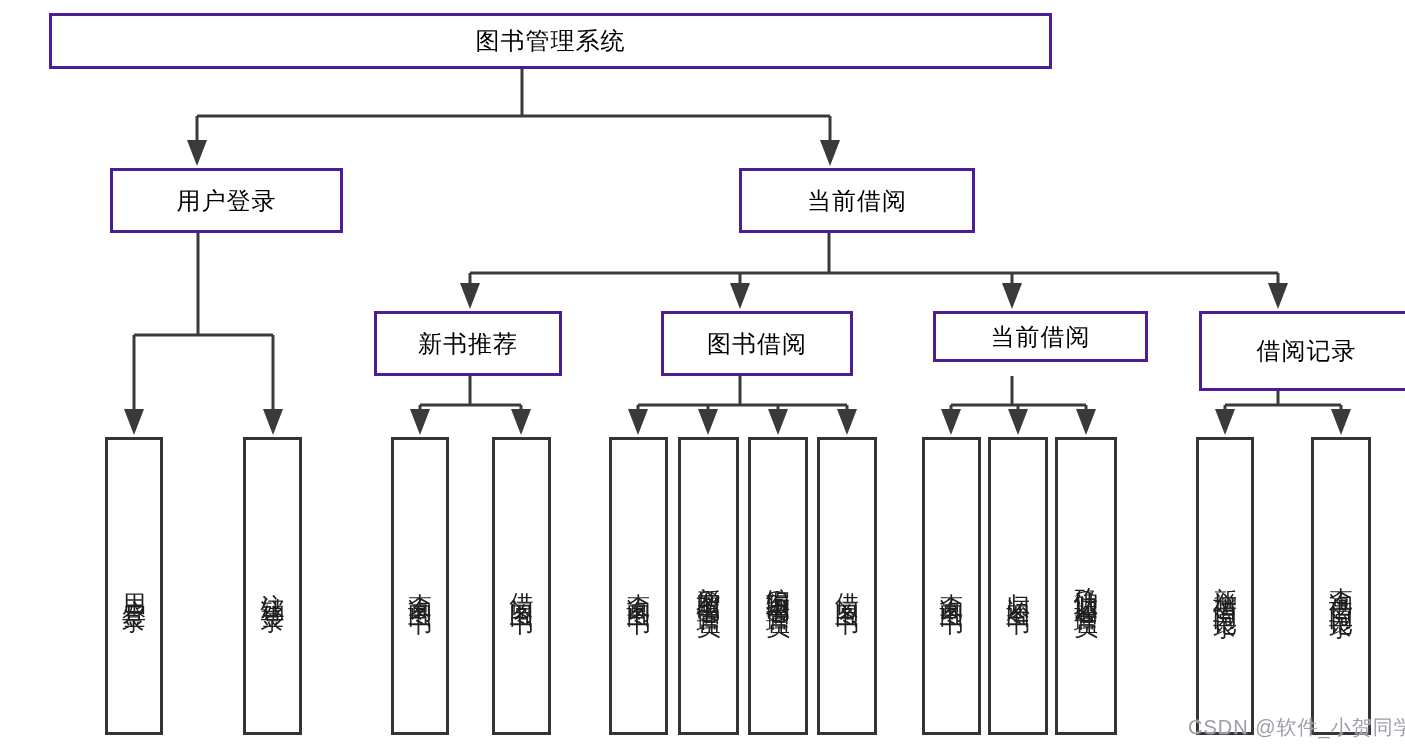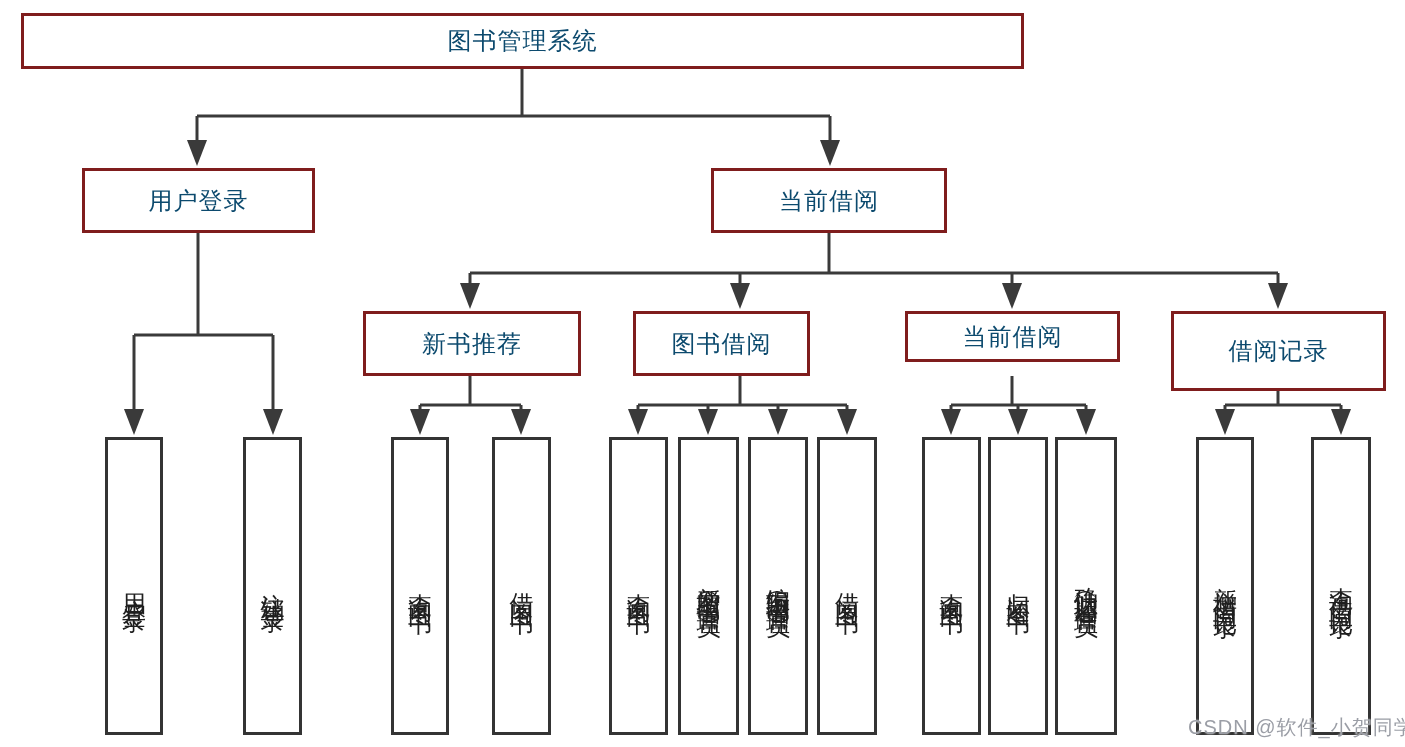--- a/index.html
+++ b/index.html
@@ -26,29 +26,30 @@
   #connectors line {
     stroke: #3a3a3a;
     stroke-width: 3;
   }
   #connectors polygon {
     fill: #3a3a3a;
   }
   .box {
     position: absolute;
     box-sizing: border-box;
-    border: 3px solid #7f1d1d;
+    border: 3px solid #4c1d95;
     background: #ffffff;
     display: flex;
     align-items: center;
     justify-content: center;
-    color: #0c4a6e;
+    color: #000000;
     font-size: 24px;
     letter-spacing: 1px;
     white-space: nowrap;
+    margin-left: 28px;
   }
   .vbox {
     position: absolute;
     box-sizing: border-box;
     border: 3px solid #343434;
     background: #ffffff;
     display: flex;
     align-items: center;
     justify-content: center;
     color: #1f1f1f;
@@ -141,24 +142,24 @@
     <span>图书管理系统</span>
   </div>
 
   <div class="box" style="left:82px; top:168px; width:233px; height:65px;">
     <span>用户登录</span>
   </div>
   <div class="box" style="left:711px; top:168px; width:236px; height:65px;">
     <span>当前借阅</span>
   </div>
 
-  <div class="box" style="left:363px; top:311px; width:218px; height:65px;">
+  <div class="box" style="left:346px; top:311px; width:188px; height:65px;">
     <span>新书推荐</span>
   </div>
-  <div class="box" style="left:633px; top:311px; width:177px; height:65px;">
+  <div class="box" style="left:633px; top:311px; width:192px; height:65px;">
     <span>图书借阅</span>
   </div>
   <div class="box" style="left:905px; top:311px; width:215px; height:51px;">
     <span>当前借阅</span>
   </div>
   <div class="box" style="left:1171px; top:311px; width:215px; height:80px;">
     <span>借阅记录</span>
   </div>
 
   <div class="vbox" style="left:105px; top:437px; width:58px; height:298px;">

